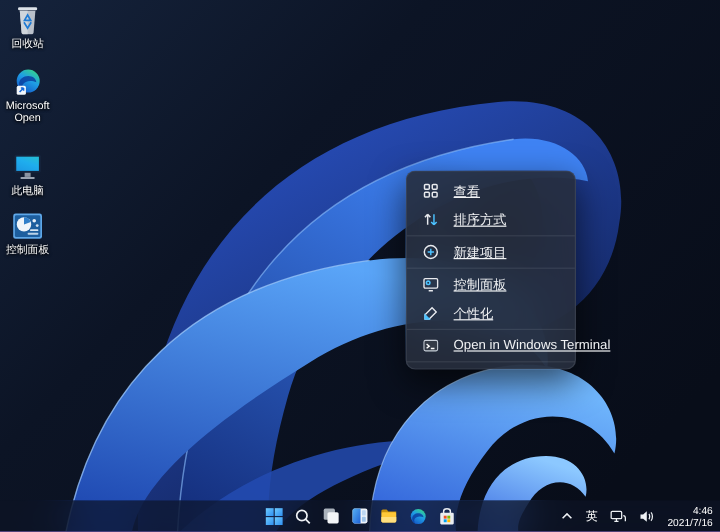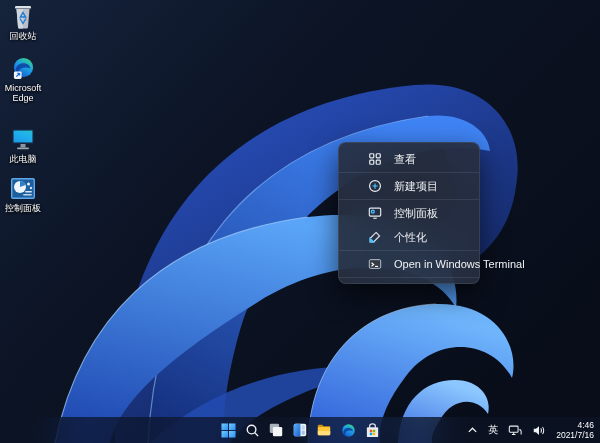--- a/index.html
+++ b/index.html
@@ -11,22 +11,22 @@
   
   .desk-icon { position:absolute; left:1px; width:44px; display:flex; flex-direction:column; align-items:center; cursor:default; }
   .desk-icon .ic { width:26px; height:26px; display:flex; align-items:center; justify-content:center; }
   .desk-icon .lbl { margin-top:2px; font-size:9px; line-height:10px; color:#ffffff; text-align:center;
                     text-shadow:0 1px 2px rgba(0,0,0,.95), 0 0 3px rgba(0,0,0,.8); word-break:break-word; }
 
   
   #context-menu { position:absolute; left:338px; top:142px; width:142px; padding:4px 0;
     background:rgba(39,45,60,.90); border:1px solid rgba(255,255,255,.09); border-radius:8px;
     box-shadow:0 10px 28px rgba(0,0,0,.6); backdrop-filter:blur(22px) saturate(130%); }
-  .menu-item { display:flex; align-items:center; height:24px; padding:0 28px; gap:11px;
-    font-size:11px; color:#f1f2f4; white-space:nowrap; border-radius:4px; }
+  .menu-item { display:flex; align-items:center; height:24px; padding:0 12px; gap:11px;
+    font-size:11px; color:#f1f2f4; white-space:nowrap; border-radius:4px;text-decoration:underline; }
   .menu-item .mi { width:16px; height:16px; flex:0 0 16px; display:flex; align-items:center; justify-content:center; }
   .menu-sep { height:1px; background:rgba(255,255,255,.09); margin:1px 0; }
 
   
   #taskbar { position:absolute; left:0; bottom:0; width:600px; height:26px;
     background:rgba(13,20,36,.72); backdrop-filter:blur(18px) saturate(120%); }
   #tb-center { position:absolute; left:50%; top:0; transform:translateX(-50%); height:26px;
     display:flex; align-items:center; }
   .tb-btn { width:24px; height:24px; display:flex; align-items:center; justify-content:center; border-radius:4px; }
   #tb-tray { position:absolute; right:5px; top:0; height:26px; display:flex; align-items:center; gap:8px; }
@@ -101,21 +101,21 @@
               <stop offset="0.45" stop-color="#1e9de6"></stop>
               <stop offset="1" stop-color="#1454c4"></stop>
           </linearGradient>
         </defs>
         <circle cx="12" cy="11" r="10" fill="url(#edg1)"></circle>
         <path d="M4,14 C4,9 8,6.5 12,6.5 C16,6.5 19,9 19,12 C15,10 9,10.5 7,14.5 C6,16.5 7,19 9,20 C5.5,19 4,16.5 4,14 Z" fill="#0b3fa0" opacity="0.85"></path>
         <rect x="2" y="15" width="8" height="8" rx="1.5" fill="#f2f6fb"></rect>
         <path d="M4.5,20.5 L8,17 M8,17 L8,19.4 M8,17 L5.6,17" stroke="#1466d8" stroke-width="1.3" fill="none"></path>
       </svg>
     </div>
-    <div class="lbl">Microsoft Edge</div>
+    <div class="lbl">Microsoft Open</div>
   </div>
 
   <div class="desk-icon" style="top:126px">
     <div class="ic">
       <svg width="26" height="26" viewBox="0 0 26 26">
         <rect x="2" y="3" width="22" height="15" rx="1.5" fill="#16253d"></rect>
         <rect x="3.6" y="4.6" width="18.8" height="11.8" fill="#1fb3f0"></rect>
         <rect x="3.6" y="4.6" width="18.8" height="11.8" fill="url(#edg1)" opacity="0.25"></rect>
         <rect x="10.5" y="18" width="5" height="3.4" fill="#8b94a2"></rect>
         <rect x="7" y="21.4" width="12" height="1.8" rx="0.9" fill="#9aa3b0"></rect>
@@ -147,20 +147,29 @@
         <svg width="14" height="14" viewBox="0 0 16 16" fill="none" stroke="#e8eaee" stroke-width="1.4">
           <rect x="2" y="2" width="4.6" height="4.6" rx="1"></rect>
             <rect x="9.4" y="2" width="4.6" height="4.6" rx="1"></rect>
           <rect x="2" y="9.4" width="4.6" height="4.6" rx="1"></rect>
             <rect x="9.4" y="9.4" width="4.6" height="4.6" rx="1"></rect>
         </svg>
       </span>
       <span>查看</span>
     </div>
 
+    <div class="menu-item">
+      <span class="mi">
+        <svg width="14" height="14" viewBox="0 0 16 16" fill="none" stroke-width="1.4">
+          <path d="M5,13 L5,3 M5,3 L2.4,5.8 M5,3 L7.6,5.8" stroke="#e8eaee"></path>
+          <path d="M11,3 L11,13 M11,13 L8.4,10.2 M11,13 L13.6,10.2" stroke="#4cc2ff"></path>
+        </svg>
+      </span>
+      <span>排序方式</span>
+    </div>
 
 
     <div class="menu-sep"></div>
 
     <div class="menu-item">
       <span class="mi">
         <svg width="14" height="14" viewBox="0 0 16 16" fill="none" stroke-width="1.4">
           <circle cx="8" cy="8" r="6.2" stroke="#e8eaee"></circle>
           <path d="M8,5 L8,11 M5,8 L11,8" stroke="#4cc2ff"></path>
         </svg>

